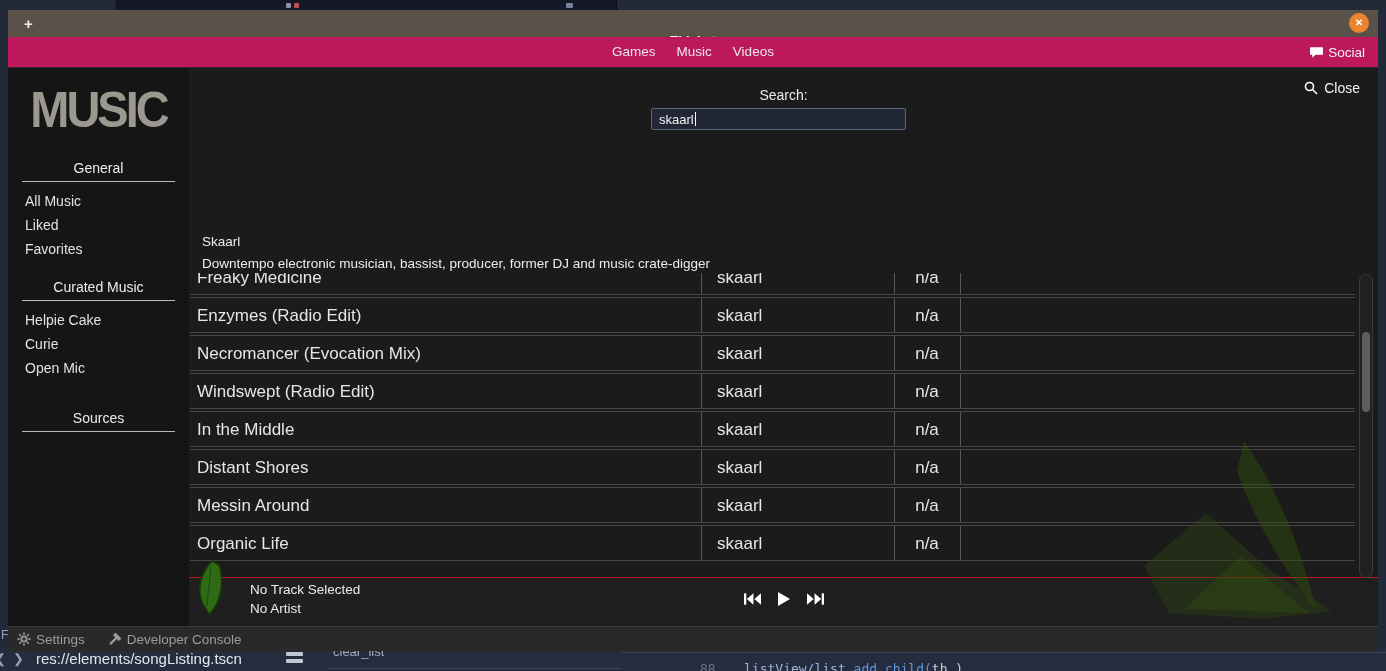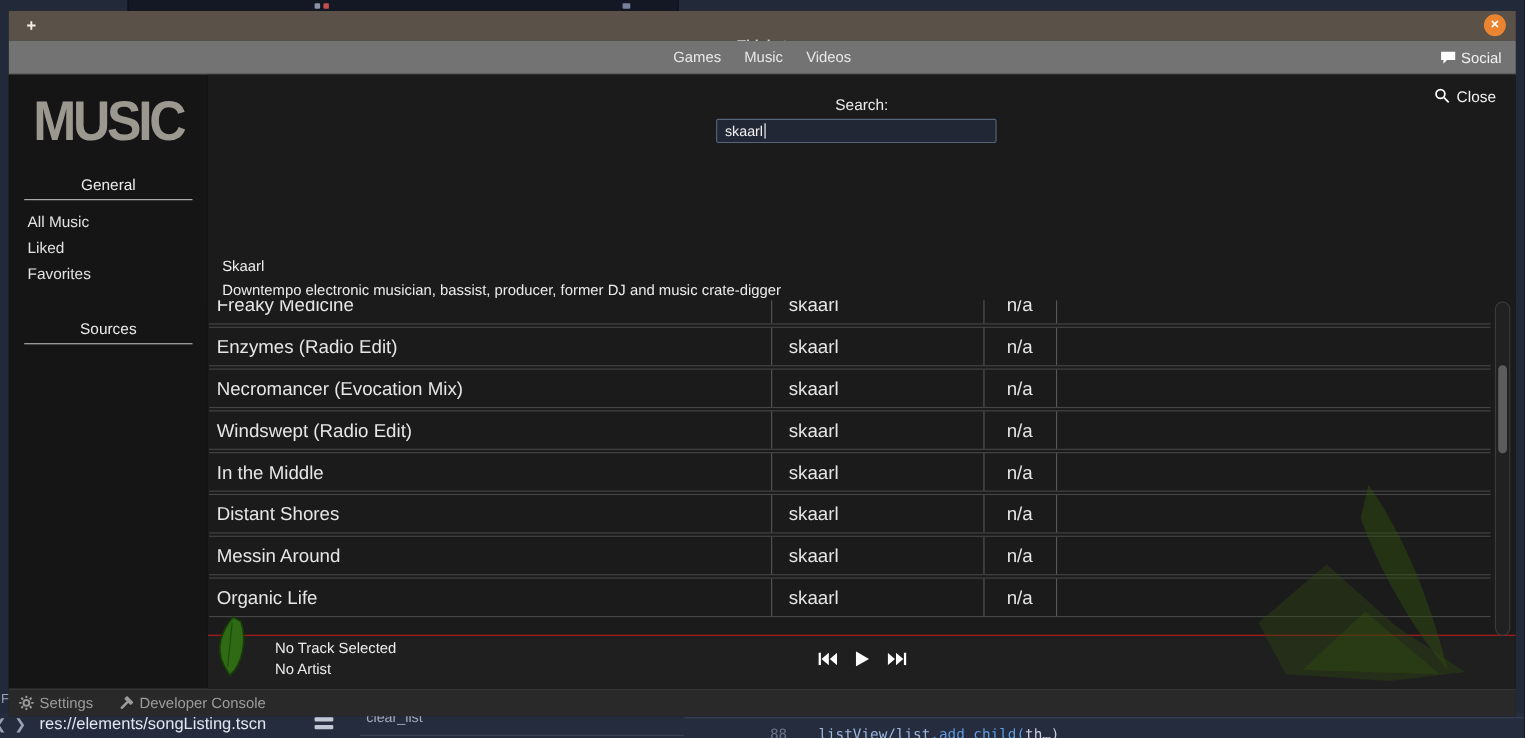--- a/index.html
+++ b/index.html
@@ -35,21 +35,21 @@
   
   .window { position:absolute; left:8px; top:10px; width:1370px; height:641px; background:#191919;
             display:flex; flex-direction:column; }
   .titlebar { position:relative; flex:none; height:27px; background:#5a5148; }
   .tb-plus  { position:absolute; left:16px; top:0; line-height:27px; color:#f2efe8; font-size:15px; font-weight:bold; }
   .tb-title { text-align:center; line-height:27px; color:#f5f2ec; font-size:13px; font-weight:bold;margin-top:17px; }
   .tb-close { position:absolute; right:9px; top:3px; width:20px; height:20px; border-radius:50%;
               background:#ea8430; color:#fff; font-size:10px; font-weight:bold; text-align:center;
               line-height:20px; cursor:pointer; }
 
-  .navbar { position:relative; flex:none; height:31px; background:#737373; border-bottom:1px solid #2d2d2d; }
+  .navbar { position:relative; flex:none; height:31px; background:#be185d; border-bottom:1px solid #2d2d2d; }
   .nav-center { position:absolute; left:0; right:0; top:0; height:30px; display:flex; justify-content:center; gap:21px; }
   .nav-item { line-height:30px; font-size:13.5px; color:#e8e8e8; cursor:pointer; }
   .nav-social { position:absolute; right:13px; top:0; height:30px; display:flex; align-items:center;
                 gap:4px; color:#f0f0f0; font-size:13.5px; cursor:pointer; }
 
   .main { flex:1; display:flex; min-height:0; }
 
   .sidebar { width:181px; flex:none; background:#151515; overflow:hidden; }
   .logo { margin-top:16px; height:58px; text-align:center; font-size:47px; font-weight:bold;
           color:#9b988f; letter-spacing:-3px; line-height:52px; transform:scaleY(1.08); }
@@ -74,21 +74,21 @@
   .c-artist { left:527px; }
   .c-dur    { left:704px; width:66px; text-align:center; }
 
   .overlay { position:absolute; left:0; top:0; right:0; height:205px; background:#1b1b1b; z-index:2; }
   .search-label { position:absolute; top:19px; left:0; right:0; text-align:center; font-size:14px; color:#ececec; }
   .search-input { position:absolute; left:462px; top:40px; width:255px; height:22px; background:#222735;
                   border:1px solid #56677a; border-radius:2px; display:flex; align-items:center;
                   padding-left:7px; cursor:text; }
   .search-text { font-size:13px; color:#f2f2f2; }
   .caret { width:1px; height:14px; background:#fff; margin-left:1px; }
-  .search-close { position:absolute; right:18px; top:12px; display:flex; align-items:flex-start; gap:6px;
+  .search-close { position:absolute; right:18px; top:12px; display:flex; align-items:center; gap:6px;
                   color:#f2f2f2; font-size:14px; cursor:pointer; }
   .artist-name { position:absolute; left:13px; top:166px; font-size:13.5px; color:#ececec; }
   .artist-bio  { position:absolute; left:13px; top:188px; font-size:13.5px; color:#ececec; white-space:nowrap; }
 
   .scrollbar { position:absolute; left:1170px; top:206px; width:14px; height:304px; background:#212121;
                border:1px solid #3c3c3c; border-radius:7px; z-index:7; }
   .thumb { position:absolute; left:2px; top:57px; width:8px; height:80px; background:#5c5c5c;
            border-radius:4px; cursor:grab; }
 
   .player { position:absolute; left:0; right:0; bottom:0; height:49px; background:#1f1f1f;
@@ -165,20 +165,29 @@
         <div class="side-section">
           <div class="side-title">General</div>
           <div class="side-line"></div>
           <div class="side-items">
             <div class="side-item">All Music</div>
             <div class="side-item">Liked</div>
             <div class="side-item">Favorites</div>
           </div>
         </div>
 
+        <div class="side-section">
+          <div class="side-title">Curated Music</div>
+          <div class="side-line"></div>
+          <div class="side-items">
+            <div class="side-item">Helpie Cake</div>
+            <div class="side-item">Curie</div>
+            <div class="side-item">Open Mic</div>
+          </div>
+        </div>
 
         <div class="side-section sources">
           <div class="side-title">Sources</div>
           <div class="side-line"></div>
         </div>
       </div>
 
       <div class="content">
 
         <svg class="decor" viewBox="0 0 220 190">

